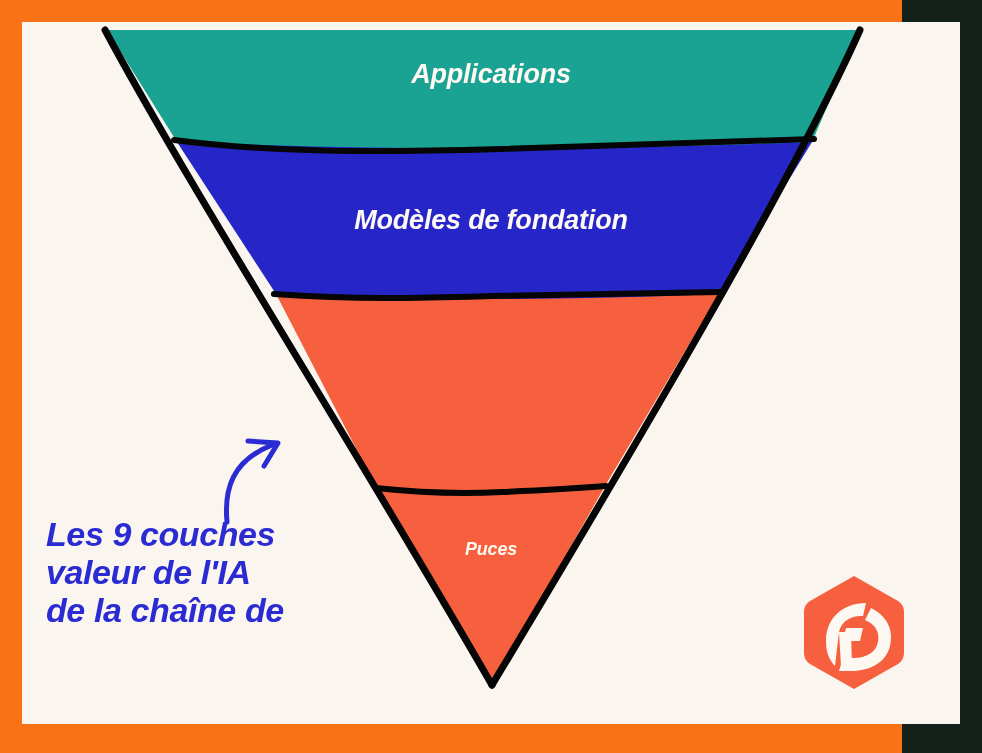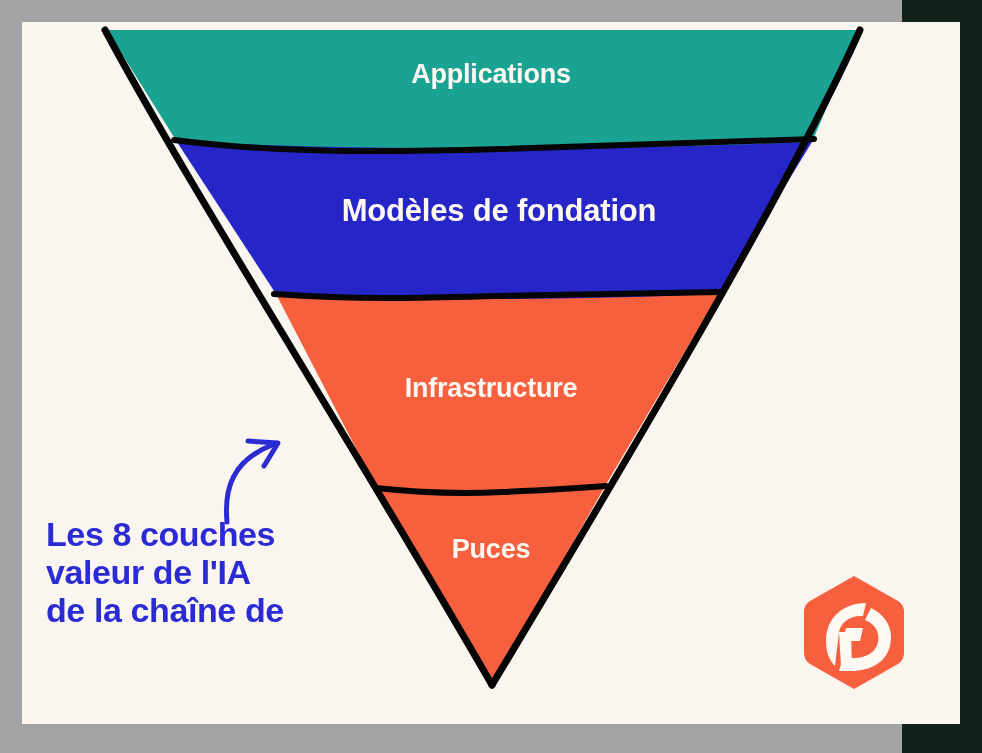--- a/index.html
+++ b/index.html
@@ -10,22 +10,23 @@
   body {
     width: 982px;
     height: 753px;
     overflow: hidden;
     font-family: "Liberation Sans", sans-serif;
   }
   #frame {
     position: relative;
     width: 902px;
     height: 753px;
-    background: #a3a3a3;
+    background: #f97316;
     box-sizing: border-box;
+    font-style: italic;
   }
   #canvas {
     position: absolute;
     left: 22px;
     top: 22px;
     width: 938px;
     height: 702px;
     background: #faf5ef;
     overflow: hidden;
   }
@@ -45,33 +46,32 @@
     white-space: nowrap;
     transform: translate(-50%, -50%);
   }
   #label-applications {
     left: 469px;
     top: 52px;
     font-size: 27px;
   }
   #label-foundation {
     left: 469px;
-    top: 189px;
-    font-size: 31px;
-    margin-left: 8px;
+    top: 198px;
+    font-size: 27px;
   }
   #label-infrastructure {
     left: 469px;
     top: 366px;
     font-size: 27px;
   }
   #label-chips {
     left: 469px;
     top: 527px;
-    font-size: 27px;
+    font-size: 18px;
   }
   #caption {
     position: absolute;
     left: 24px;
     top: 493px;
     width: 320px;
     color: #2b2bd4;
     font-size: 34px;
     font-weight: bold;
     line-height: 38px;
@@ -117,31 +117,30 @@
 
       <path d="M 252 272 C 340 278 400 276 470 274 C 560 272 640 271 698 270" fill="none" stroke="#050505" stroke-width="6" stroke-linecap="round"></path>
 
       <path d="M 354 466 C 400 471 440 472 480 470 C 525 468 558 466 584 464" fill="none" stroke="#050505" stroke-width="6" stroke-linecap="round"></path>
     </svg>
 
     <div class="band-label" id="label-applications">Applications</div>
 
     <div class="band-label" id="label-foundation">Modèles de fondation</div>
 
-    <div class="band-label" id="label-infrastructure">Infrastructure</div>
 
     <div class="band-label" id="label-chips">Puces</div>
 
     <svg id="arrow-svg" viewBox="0 0 110 115">
       <path d="M 25 105 C 22 72 30 44 70 28" fill="none" stroke="#2b2bd4" stroke-width="5" stroke-linecap="round"></path>
       <path d="M 46 24 L 76 26 L 62 49" fill="none" stroke="#2b2bd4" stroke-width="5" stroke-linecap="round" stroke-linejoin="round"></path>
     </svg>
 
     <div id="caption">
-      <span class="cap-line">Les 8 couches</span>
+      <span class="cap-line">Les 9 couches</span>
       <span class="cap-line">valeur de l'IA</span>
       <span class="cap-line">de la chaîne de</span>
     </div>
 
     <svg id="logo" viewBox="0 0 118 125">
       <path d="M 59 6 L 103 31 A 13 13 0 0 1 109 42 L 109 83 A 13 13 0 0 1 103 94 L 59 119 L 15 94 A 13 13 0 0 1 9 83 L 9 42 A 13 13 0 0 1 15 31 Z" fill="#f7603f"></path>
       <g fill="#fdf8f2">
         <path d="M 71 33 C 48 33 31 48 31 71 C 31 82 34 90 40 96 L 44 62 C 46 52 55 46 66 46 L 68 46 Z"></path>
         <path d="M 51 58 L 68 58 L 65 71 L 48 71 Z"></path>
         <path d="M 46 96 L 44 62 L 56 62 L 57 96 Z"></path>

